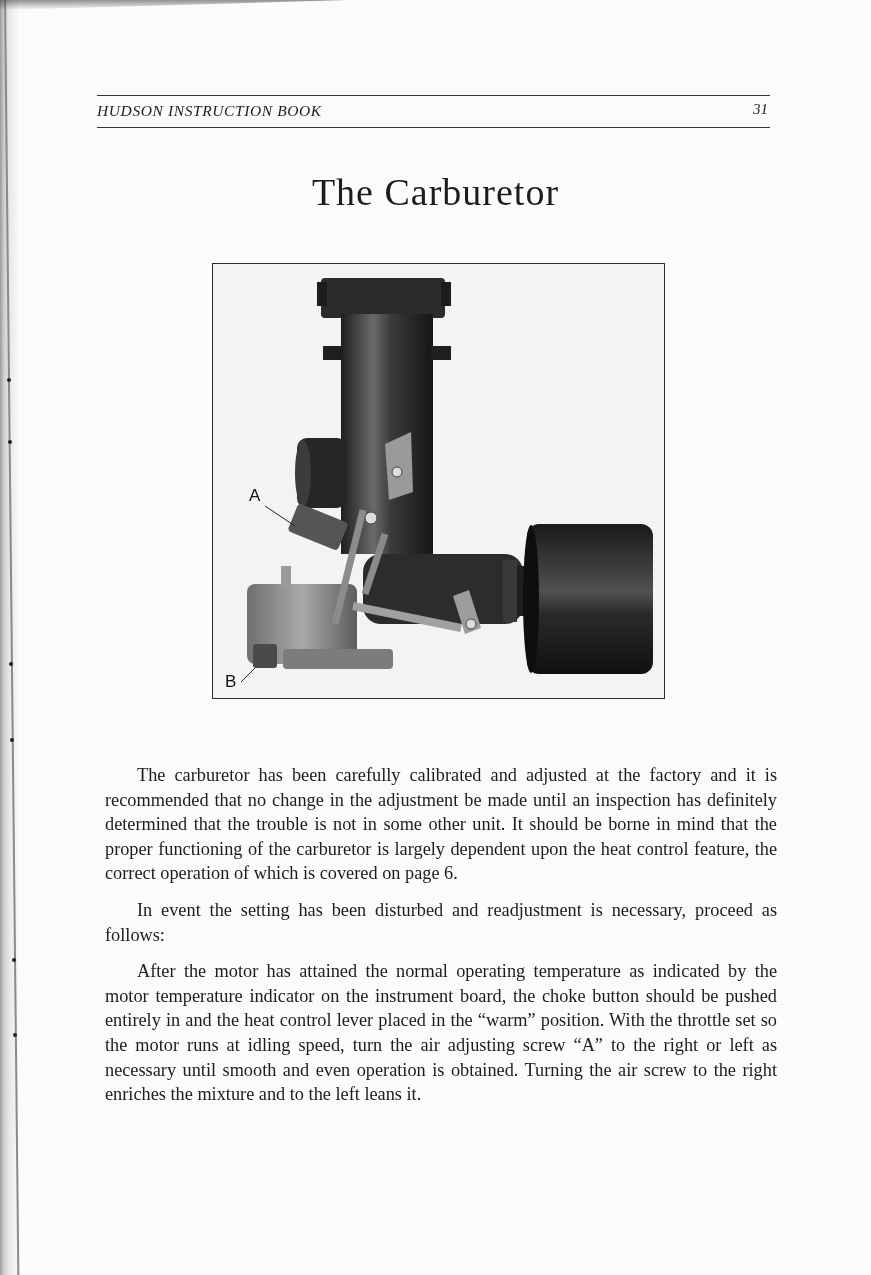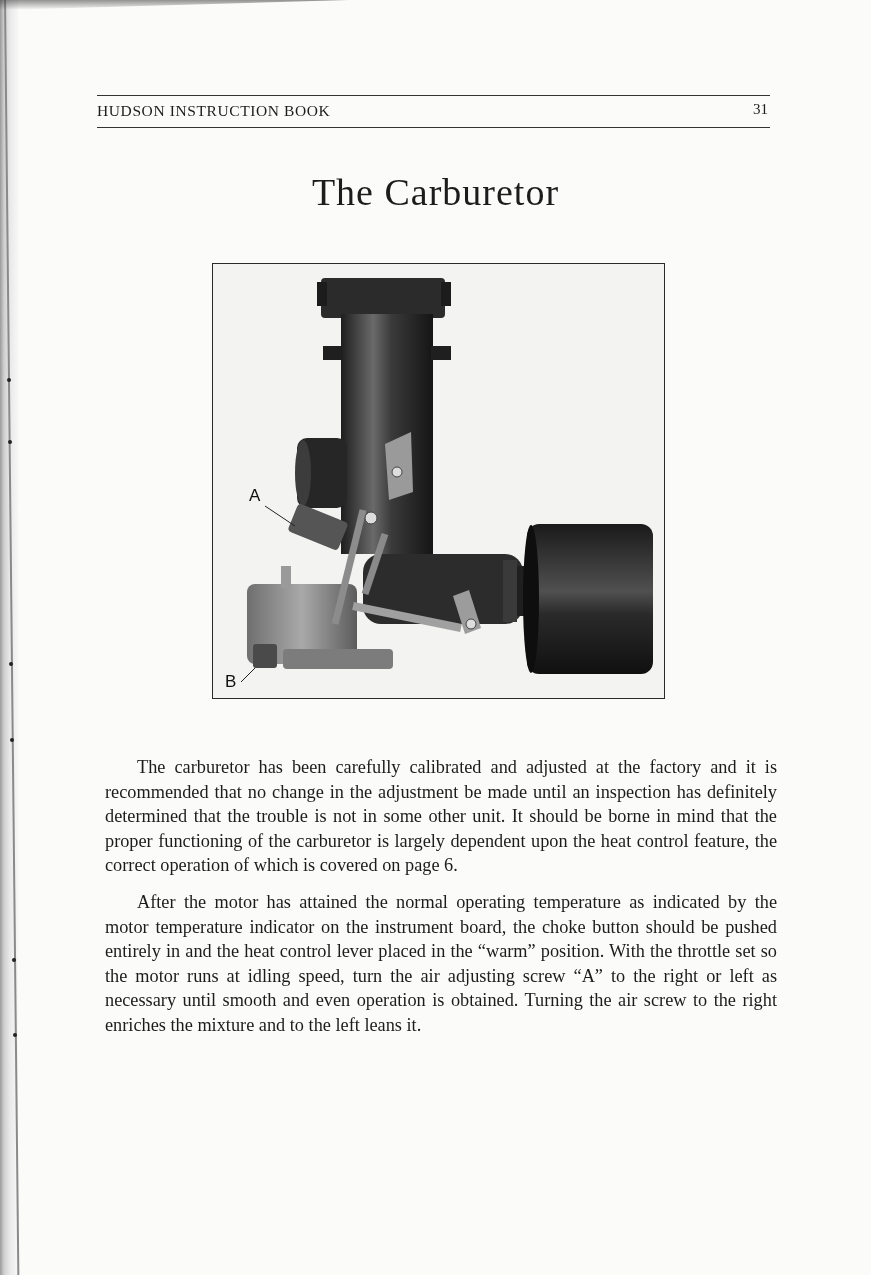--- a/index.html
+++ b/index.html
@@ -19,21 +19,21 @@
   }
   .top-shadow {
     position: absolute; left: 0; top: 0; width: 871px; height: 10px;
     background: linear-gradient(to bottom, rgba(60,60,60,0.55), rgba(255,255,255,0));
     clip-path: polygon(0 0, 40% 0, 0 100%);
   }
   .speck { position: absolute; width: 4px; height: 4px; background: #222; border-radius: 50%; }
 
   .running-head {
     position: absolute; left: 97px; top: 95px; width: 673px; height: 31px;
-    border-top: 1px solid #333; border-bottom: 1px solid #333;
+    border-top: 1px solid #333; border-bottom: 1px solid #333; font-style: italic;
   }
   .running-head .book-title {
     position: absolute; left: 0; top: 6px; font-size: 15.5px; letter-spacing: 0.6px;
   }
   .running-head .page-number {
     position: absolute; right: 2px; top: 5px; font-size: 15px;
   }
 
   .page-title {
     position: absolute; left: 0; width: 871px; top: 170px; text-align: center;
@@ -47,21 +47,21 @@
   .figure svg { position: absolute; left: 0; top: 0; }
   .callout-label {
     position: absolute; font-family: "Liberation Sans", "DejaVu Sans", sans-serif;
     font-size: 17px; color: #111;
   }
 
   .body-text {
     position: absolute; left: 105px; top: 755px; width: 672px;
     font-size: 18.3px; line-height: 24.6px; text-align: justify;
   }
-  .body-text p { margin: 0 0 12px 0; text-indent: 32px; }
+  .body-text p { margin: 8px 0 12px 0; text-indent: 32px; }
 </style>
 </head>
 <body>
 
 <div class="binding-edge"></div>
 <div class="binding-line"></div>
 <div class="top-shadow"></div>
 <div class="speck" style="left:7px;top:378px"></div>
 <div class="speck" style="left:8px;top:440px"></div>
 <div class="speck" style="left:9px;top:662px"></div>
@@ -134,14 +134,15 @@
 
     <line x1="52" y1="242" x2="82" y2="262" stroke="#222" stroke-width="1"></line>
     <line x1="28" y1="418" x2="42" y2="404" stroke="#222" stroke-width="1"></line>
   </svg>
   <span class="callout-label" style="left:36px;top:222px">A</span>
   <span class="callout-label" style="left:12px;top:408px">B</span>
 </figure>
 
 <div class="body-text">
   <p>The carburetor has been carefully calibrated and adjusted at the factory and it is recommended that no change in the adjustment be made until an inspection has definitely determined that the trouble is not in some other unit.  It should be borne in mind that the proper functioning of the carburetor is largely dependent upon the heat control feature, the correct operation of which is covered on page 6.</p>
+  <p>In event the setting has been disturbed and readjustment is necessary, proceed as follows:</p>
   <p>After the motor has attained the normal operating temperature as indicated by the motor temperature indicator on the instrument board, the choke button should be pushed entirely in and the heat control lever placed in the “warm” position.  With the throttle set so the motor runs at idling speed, turn the air adjusting screw “A” to the right or left as necessary until smooth and even operation is obtained.  Turning the air screw to the right enriches the mixture and to the left leans it.</p>
 </div>
 
 </body></html>

